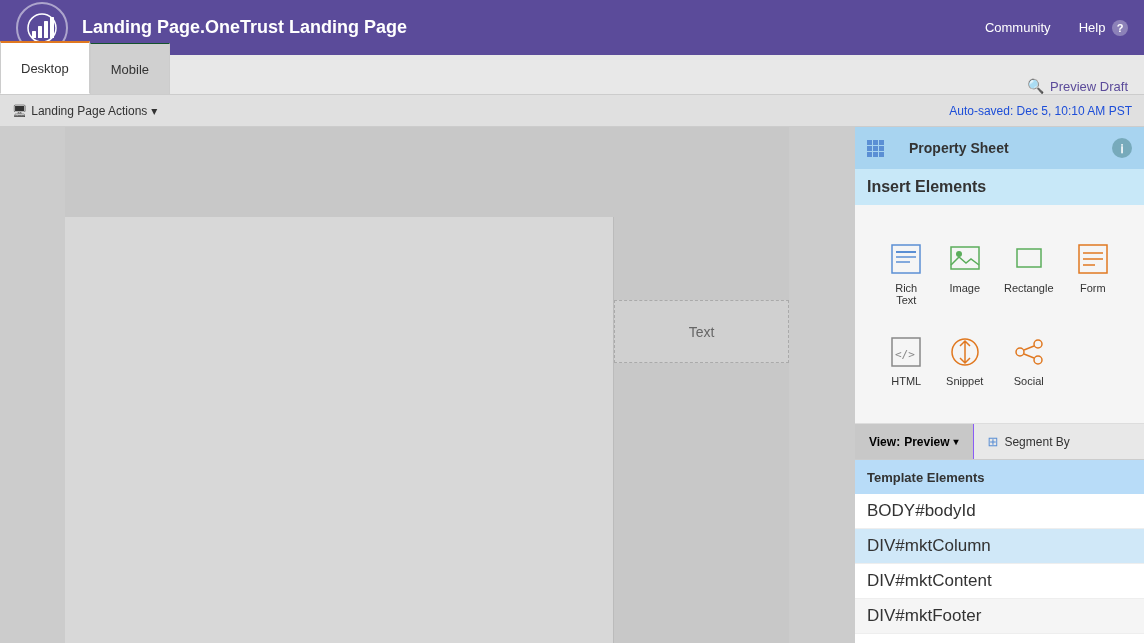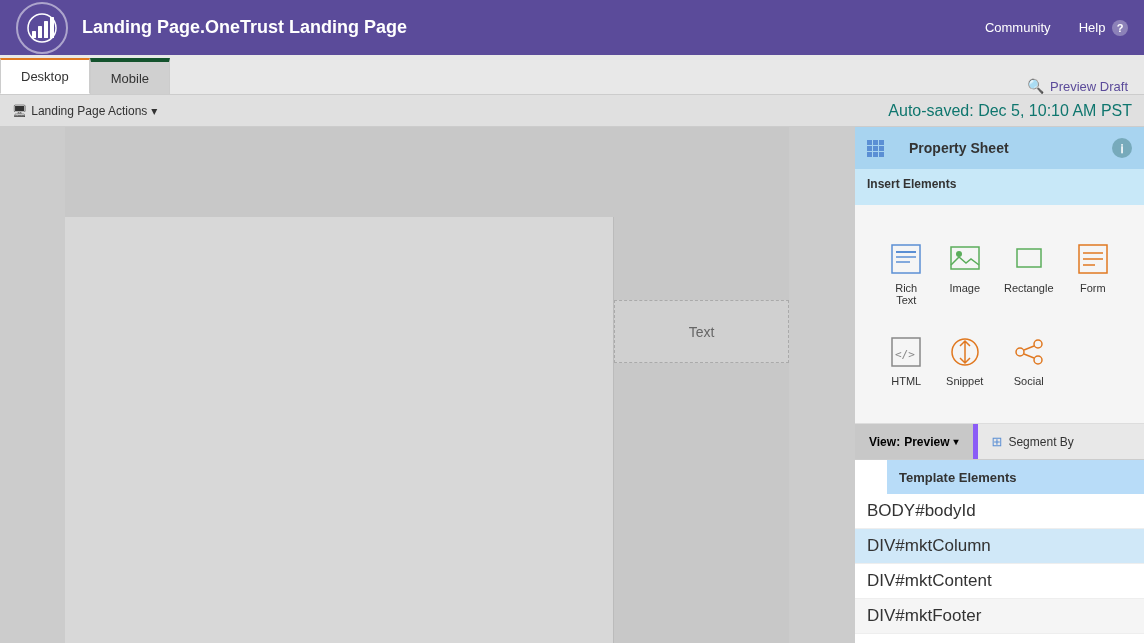--- a/index.html
+++ b/index.html
@@ -64,42 +64,42 @@
       padding: 0 0 0 0;
       border-bottom: 1px solid #ccc;
       justify-content: space-between;
     }
     .tab-group {
       display: flex;
       height: 100%;
       align-items: flex-end;
     }
     .tab {
-      padding: 8px 20px;
+      padding: 25px 20px;
       cursor: pointer;
       font-size: 13px;
       color: #333;
       background: #d0d0d0;
       border-top: 1px solid #ccc;
       border-left: 1px solid #ccc;
       border-right: 1px solid #ccc;
       height: 36px;
       display: flex;
       align-items: center;
     }
     .tab.active {
       background: white;
       border-bottom: 1px solid white;
       border-top: 2px solid #e07820;
       color: #333;
       font-weight: normal;
       z-index: 1;
     }
     .tab:not(.active) {
-      border-top: 4px solid #14532d;
+      border-top: 1px solid #14532d;
     }
     .preview-draft {
       display: flex;
       align-items: center;
       color: #5b4b9a;
       font-size: 13px;
       cursor: pointer;
       padding: 0 16px;
       gap: 5px;
     }
@@ -115,22 +115,22 @@
       border-bottom: 1px solid #ccc;
     }
     .actions-label {
       font-size: 12px;
       color: #333;
       display: flex;
       align-items: center;
       gap: 4px;
     }
     .autosave {
-      font-size: 16px;
-      color: #0f766e;
+      font-size: 12px;
+      color: #1d4ed8;
     }
 
     
     .main-area {
       display: flex;
       height: calc(643px - 55px - 40px - 32px);
     }
 
     
     .canvas {
@@ -205,25 +205,26 @@
     .property-sheet-title {
       display: flex;
       align-items: center;
       gap: 25px;
     }
 
     
     .insert-elements-header {
       background: #c8e8f8;
       padding: 8px 12px;
-      font-size: 12px;
+      font-size: 16px;
       font-weight: bold;
       color: #333;
       height: 36px;
       display: flex;
+      align-items: center;
     }
 
     .elements-grid {
       display: grid;
       grid-template-columns: repeat(4, 1fr);
       padding: 27px;
       gap: 10px;
       background: #f5f5f5;
       border-bottom: 1px solid #ddd;
     }
@@ -257,21 +258,21 @@
       height: 36px;
     }
     .view-tab {
       padding: 8px 14px;
       font-size: 12px;
       cursor: pointer;
       display: flex;
       align-items: center;
       gap: 4px;
       background: #d0d0d0;
-      border-right: 5px solid #8b5cf6;
+      border-right: 1px solid #8b5cf6;
     }
     .view-tab.active {
       background: #c8c8c8;
       font-weight: bold;
     }
     .segment-tab {
       padding: 8px 14px;
       font-size: 12px;
       cursor: pointer;
       display: flex;
@@ -283,21 +284,20 @@
     
     .template-elements-header {
       background: #b8dcf8;
       padding: 8px 12px;
       font-size: 13px;
       font-weight: bold;
       color: #333;
       height: 34px;
       display: flex;
       align-items: center;
-      margin-left: 32px;
     }
     .template-list {
       overflow-y: auto;
       flex: 1;
     }
     .template-item {
       padding: 7px 12px;
       font-size: 17px;
       color: #333;
       border-bottom: 1px solid #eee;

